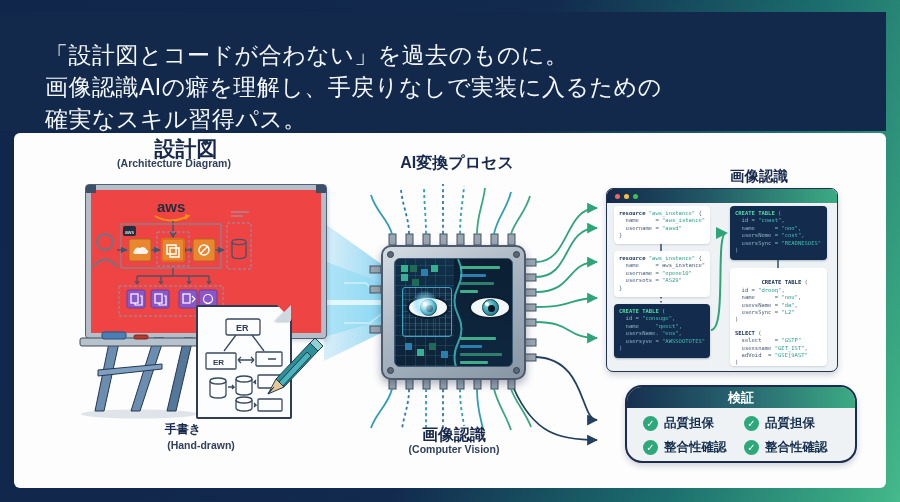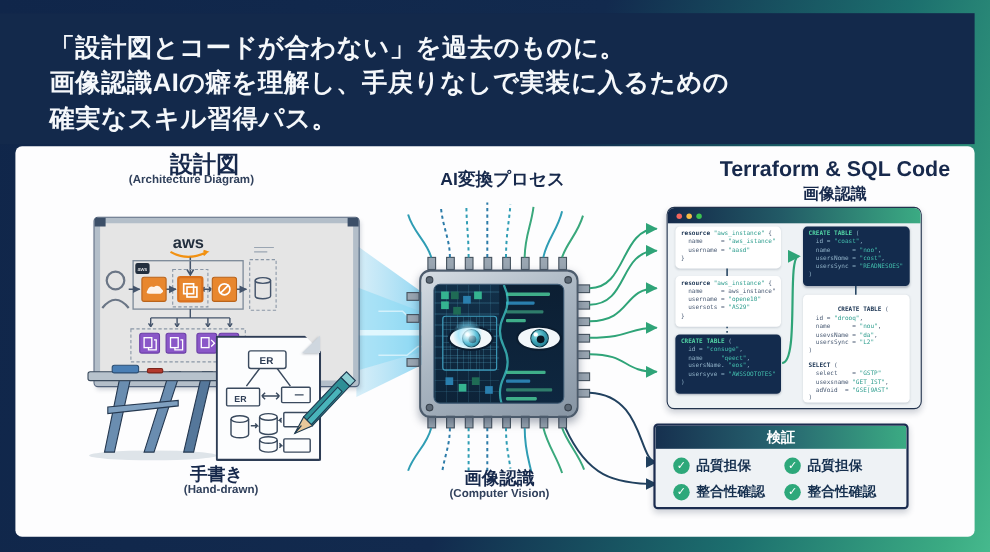--- a/index.html
+++ b/index.html
@@ -4,36 +4,36 @@
 <style>
   * { margin:0; padding:0; box-sizing:border-box; }
   html,body { width:900px; height:502px; overflow:hidden; }
   body { font-family:"Liberation Sans","DejaVu Sans",sans-serif; }
 
   .stage { position:relative; width:900px; height:502px;
     background:linear-gradient(108deg,#10264a 0%,#122a4e 52%,#1c6f6e 78%,#3bab83 96%,#46b98d 100%); }
 
   
   .header-block { position:absolute; left:0; top:12px; width:886px; height:119px; background:#13294b; }
-  .header-text { position:absolute; left:45px; top:15px; color:#f5f8fb; font-size:23px; font-weight:bold; line-height:32px; letter-spacing:.5px; }
+  .header-text { position:absolute; left:45px; top:27px; color:#f5f8fb; font-size:23px; font-weight:normal; line-height:32px; letter-spacing:.5px; }
 
   
   .panel { position:absolute; left:14px; top:133px; width:872px; height:355px; background:#fdfdfe; border-radius:6px; }
 
   .abs { position:absolute; }
   .sec-title { font-weight:bold; color:#17294c; text-align:center; }
   .sec-sub { font-weight:bold; color:#31415c; text-align:center; }
 
   svg { display:block; }
   .overlay { position:absolute; left:0; top:0; pointer-events:none; }
 
   
   .whiteboard { position:absolute; left:72px; top:52px; width:240px; height:153px;
-    background:#e5e5e5; border:5px solid #b3bec9; outline:1px solid #51617a; border-radius:3px;
-    box-shadow:2px 3px 4px rgba(30,45,70,.18);margin-top:13px; }
+    background:#ef4444; border:5px solid #b3bec9; outline:1px solid #51617a; border-radius:3px;
+    box-shadow:2px 3px 4px rgba(30,45,70,.18); }
   .whiteboard::before, .whiteboard::after { content:""; position:absolute; top:-5px; width:10px; height:8px; background:#3c4f68; }
   .whiteboard::before { left:-5px; border-radius:2px 0 0 0; }
   .whiteboard::after { right:-5px; border-radius:0 2px 0 0; }
 
   
   .er-paper { position:absolute; left:182px; top:172px; width:96px; height:114px; background:#fcfdfe;
     border:2px solid #2e3d55; border-radius:2px; box-shadow:3px 4px 6px rgba(30,45,70,.25);
     clip-path:polygon(0 0, calc(100% - 15px) 0, 100% 15px, 100% 100%, 0 100%);text-align:center; }
   .er-fold { position:absolute; left:261px; top:172px; width:0; height:0;
     border-style:solid; border-width:0 0 16px 16px; border-color:transparent transparent #cfd7df transparent;
@@ -74,22 +74,22 @@
   .dot { position:absolute; top:4.5px; width:5px; height:5px; border-radius:50%; }
   .code-block { position:absolute; border-radius:4px; padding:4px 5px; white-space:pre; overflow:hidden;
     font-family:"DejaVu Sans Mono",monospace; font-size:5.5px; line-height:7.4px; }
   .code-light { background:#ffffff; color:#4a5b74; box-shadow:0 1px 2px rgba(30,45,70,.15); }
   .code-dark { background:#132b4d; color:#8fb0c6; box-shadow:0 1px 2px rgba(30,45,70,.3); }
   .code-light .kw { color:#16304f; font-weight:bold; } .code-light .str { color:#2f9e8f; }
   .code-dark .kw { color:#52d3a4; font-weight:bold; } .code-dark .str { color:#43bfae; }
   .code-gap { display:block; height:6px; }
 
   
-  .verify-box { position:absolute; left:580px; top:252px; width:232px; height:78px; background:#eef2f5;
-    border:2px solid #1b2c4f; border-radius:4px; overflow:hidden; box-shadow:0 3px 6px rgba(20,35,60,.2); }
+  .verify-box { position:absolute; left:611px; top:252px; width:232px; height:78px; background:#eef2f5;
+    border:2px solid #1b2c4f; border-radius:17px; overflow:hidden; box-shadow:0 3px 6px rgba(20,35,60,.2); }
   .verify-head { height:21px; background:linear-gradient(90deg,#16304f 0%,#276570 50%,#3bab83 100%);
     color:#fff; font-weight:bold; font-size:13px; text-align:center; line-height:21px; }
   .verify-grid { display:grid; grid-template-columns:1fr 1fr; padding:7px 10px 0 16px; row-gap:7px; }
   .vitem { display:flex; align-items:center; gap:6px; }
   .vcheck { width:15px; height:15px; border-radius:50%; background:#2da87a; color:#fff; font-size:10px; font-weight:bold;
     display:flex; align-items:center; justify-content:center; flex:0 0 15px; }
   .vlabel { font-size:12.5px; font-weight:bold; color:#16304f; }
 </style>
 </head>
 <body>
@@ -367,21 +367,20 @@
         <div class="eye eye-right">
           <div class="iris">
               <div class="pupil"></div>
               <div class="glint"></div>
             </div>
         </div>
       </div>
     </div>
     <div class="eyeglow"></div>
 
-    <div class="abs sec-title" style="left:630px; top:10px; width:230px; font-size:19.5px;">Terraform &amp; SQL Code</div>
     <div class="abs sec-title" style="left:630px; top:34px; width:230px; font-size:14.5px;">画像認識</div>
 
     <div class="code-window">
       <div class="win-bar">
         <span class="dot" style="left:8px; background:#f4645c;"></span>
         <span class="dot" style="left:17px; background:#f8bd45;"></span>
         <span class="dot" style="left:26px; background:#3cc150;"></span>
       </div>
       <div class="code-block code-light" style="left:7px; top:17px; width:96px; height:38px;"><span class="kw">resource</span> <span class="str">"aws_instance"</span> {
   name     = <span class="str">"aws_istance"</span>
@@ -444,19 +443,19 @@
           <span class="vcheck">✓</span>
           <span class="vlabel">整合性確認</span>
         </div>
         <div class="vitem">
           <span class="vcheck">✓</span>
           <span class="vlabel">整合性確認</span>
         </div>
       </div>
     </div>
 
-    <div class="abs sec-title" style="left:128px; top:288px; width:110px; font-size:16px;">手書き</div>
+    <div class="abs sec-title" style="left:114px; top:288px; width:110px; font-size:12px;">手書き</div>
     <div class="abs sec-sub" style="left:132px; top:306px; width:110px; font-size:10.5px;">(Hand-drawn)</div>
     <div class="abs sec-title" style="left:385px; top:292px; width:110px; font-size:16px;">画像認識</div>
     <div class="abs sec-sub" style="left:365px; top:310px; width:150px; font-size:10.5px;">(Computer Vision)</div>
 
   </div>
 </div>
 
 </body></html>

